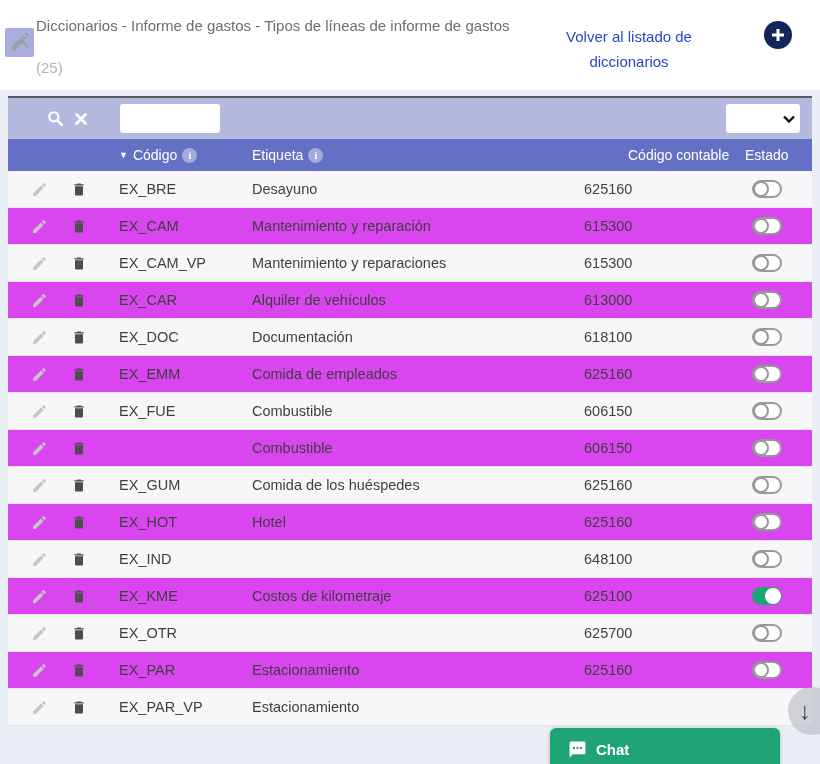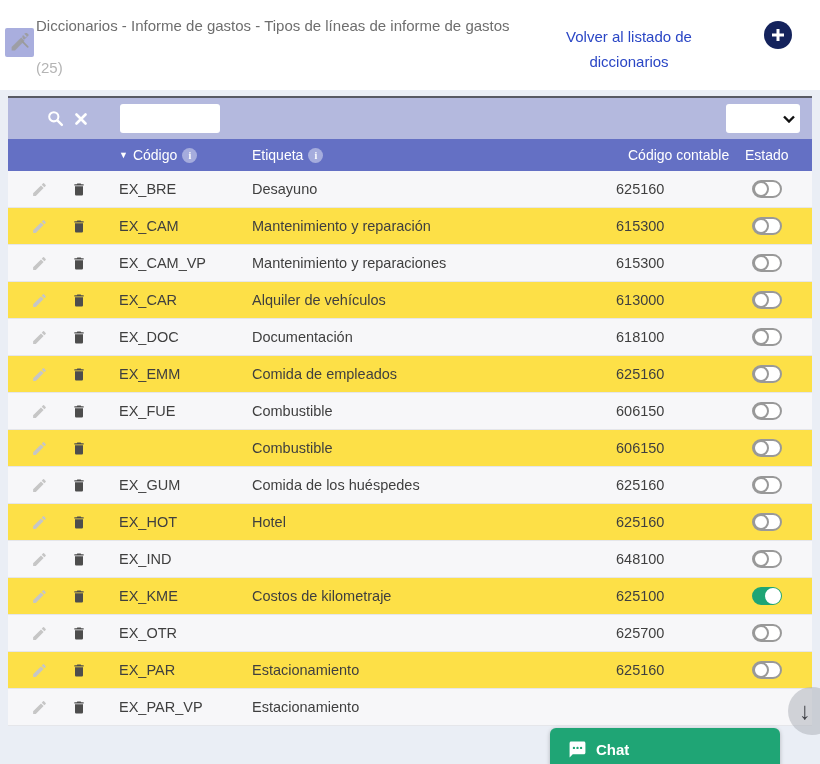--- a/index.html
+++ b/index.html
@@ -42,28 +42,28 @@
   
   .thead { position:relative; height:32px; background:#6470c4; color:#fff; font-size:14px; }
   .th { position:absolute; top:0; height:32px; display:flex; align-items:center; gap:5px; cursor:pointer; }
   .th-code { left:111px; } .th-label { left:244px;justify-content:flex-end; } .th-acc { left:576px;margin-left:44px; } .th-status { left:710px;margin-left:27px; }
   .sort-arrow { font-size:9px; line-height:1; }
   .info-icon { width:15px; height:15px; border-radius:50%; background:rgba(255,255,255,.42);
     color:#fff; font-size:10px; font-weight:bold; display:inline-flex; align-items:center;
     justify-content:center; cursor:pointer; font-family:"Liberation Serif",serif; }
 
   
-  .row { position:relative; height:37px; background:#fde047; border-bottom:1px solid #e5e6ea;
+  .row { position:relative; height:37px; background:#d946ef; border-bottom:1px solid #e5e6ea;
     font-size:14.5px; color:#3f3f3f; }
   .row:nth-child(odd) { background:#f7f7f9; }
   .rbtn { position:absolute; top:0; height:36px; width:26px; border:none; background:none;
     cursor:pointer; display:flex; align-items:center; justify-content:center; }
   .edit-btn { left:18px; } .del-btn { left:58px; }
   .cell { position:absolute; top:0; height:36px; display:flex; align-items:center; }
-  .cell-code { left:111px; } .cell-label { left:244px; } .cell-acc { left:608px; }
+  .cell-code { left:111px; } .cell-label { left:244px; } .cell-acc { left:576px; }
   .toggle { position:absolute; left:744px; top:9px; width:30px; height:18px; cursor:pointer;
     border:2px solid #999; border-radius:10px; background:#fff; }
   .toggle .knob { position:absolute; left:-1px; top:-1px; width:16px; height:16px;
     border:2px solid #999; border-radius:50%; background:#fff; }
   .toggle.on { background:#1fa575; border-color:#1fa575; }
   .toggle.on .knob { left:auto; right:-1px; border-color:#fff; }
 
   
   .chat-btn { position:absolute; left:550px; top:728px; width:230px; height:42px;
     background:#1fa575; border:none; border-radius:6px; cursor:pointer;

